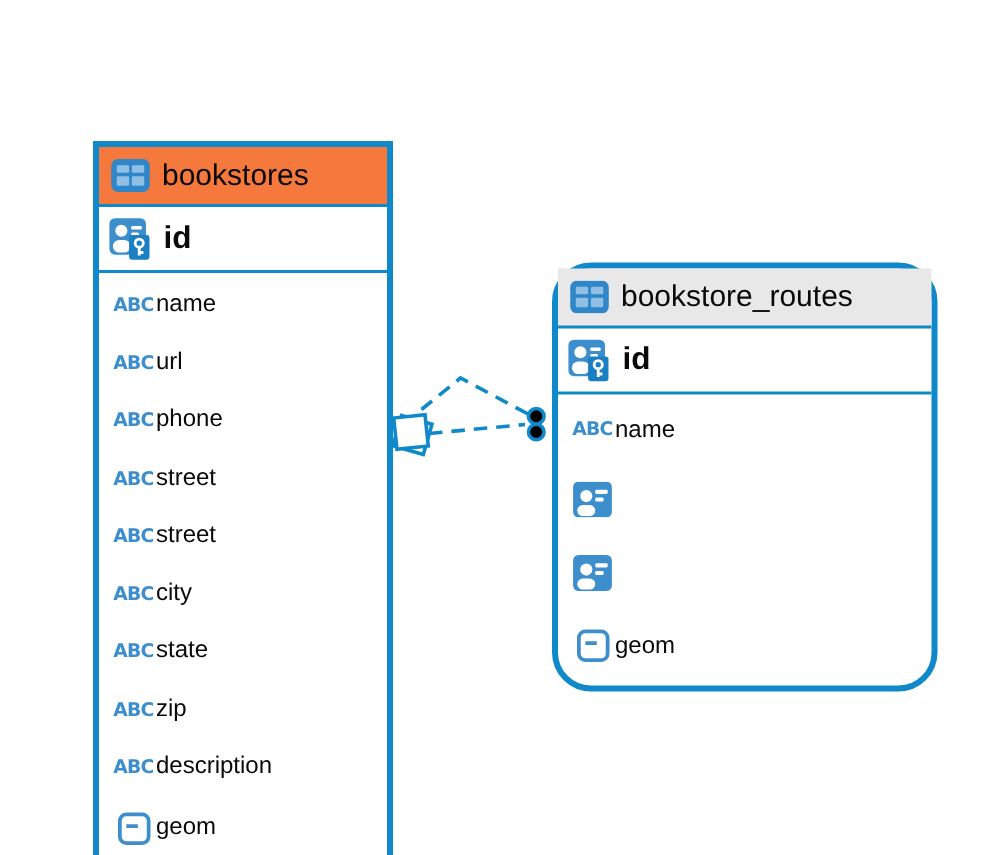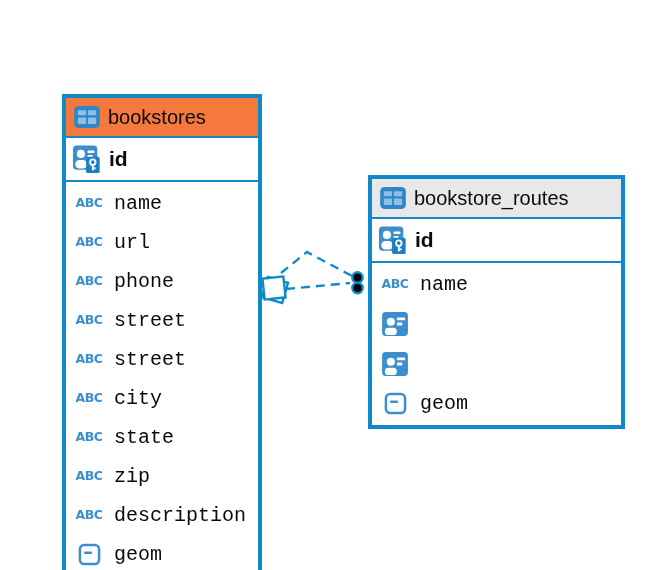--- a/index.html
+++ b/index.html
@@ -18,21 +18,21 @@
   }
   .entity{
     position:absolute;
     border:4px solid var(--accent);
     background:#fff;
     display:flex;
     flex-direction:column;
     margin-top:32px;
   }
   #table-0{left:62px;top:62px;width:200px;height:486px;}
-  #table-1{left:368px;top:143px;width:257px;height:254px;}
+  #table-1{left:368px;top:143px;width:257px;height:286px;border-radius:26px;}
   .tbl-header{
     height:40px;
     flex:0 0 40px;
     display:flex;
     align-items:center;
     gap:8px;
     padding:0 8px;
     border-bottom:2px solid var(--accent);
   }
   .tbl-title{font-size:20px;font-weight:400;white-space:nowrap;}
@@ -49,31 +49,31 @@
   .rows{
     flex:1 1 auto;
     display:flex;
     flex-direction:column;
     padding:2px 0;
   }
   .row{
     flex:1 1 auto;
     display:flex;
     align-items:center;
-    gap:10px;
+    gap:0;
     padding:0 8px;
   }
   .icon-slot{
     width:30px;
     flex:0 0 30px;
     display:flex;
     align-items:center;
     justify-content:center;
   }
-  .col-label{font-size:20px;font-weight:400;white-space:nowrap;font-family:Liberation Mono, monospace;}
+  .col-label{font-size:16px;font-weight:400;white-space:nowrap;}
   .abc-icon{
     font-family:"DejaVu Sans", sans-serif;
     font-weight:800;
     font-size:12.5px;
     letter-spacing:-0.5px;
     color:var(--iconblue);
     line-height:1;
   }
   svg.glyph{display:block;}
   #svg-defs{position:absolute;width:0;height:0;overflow:hidden;}

